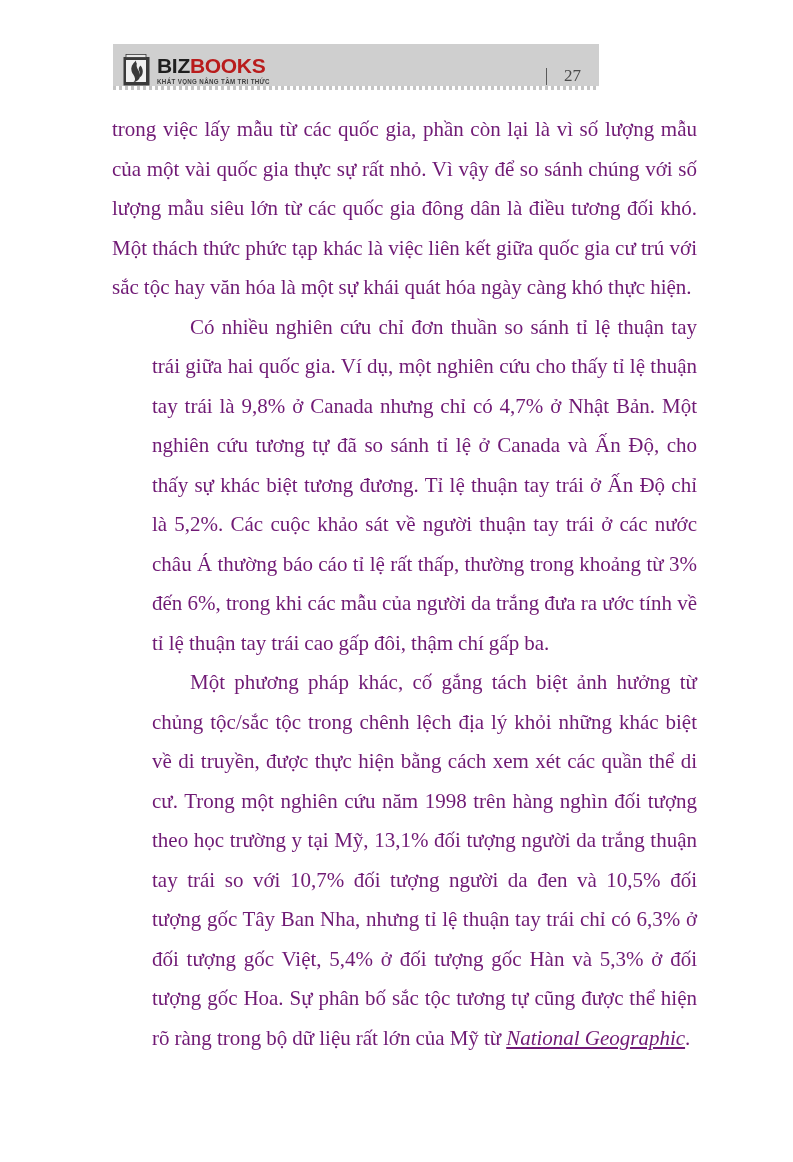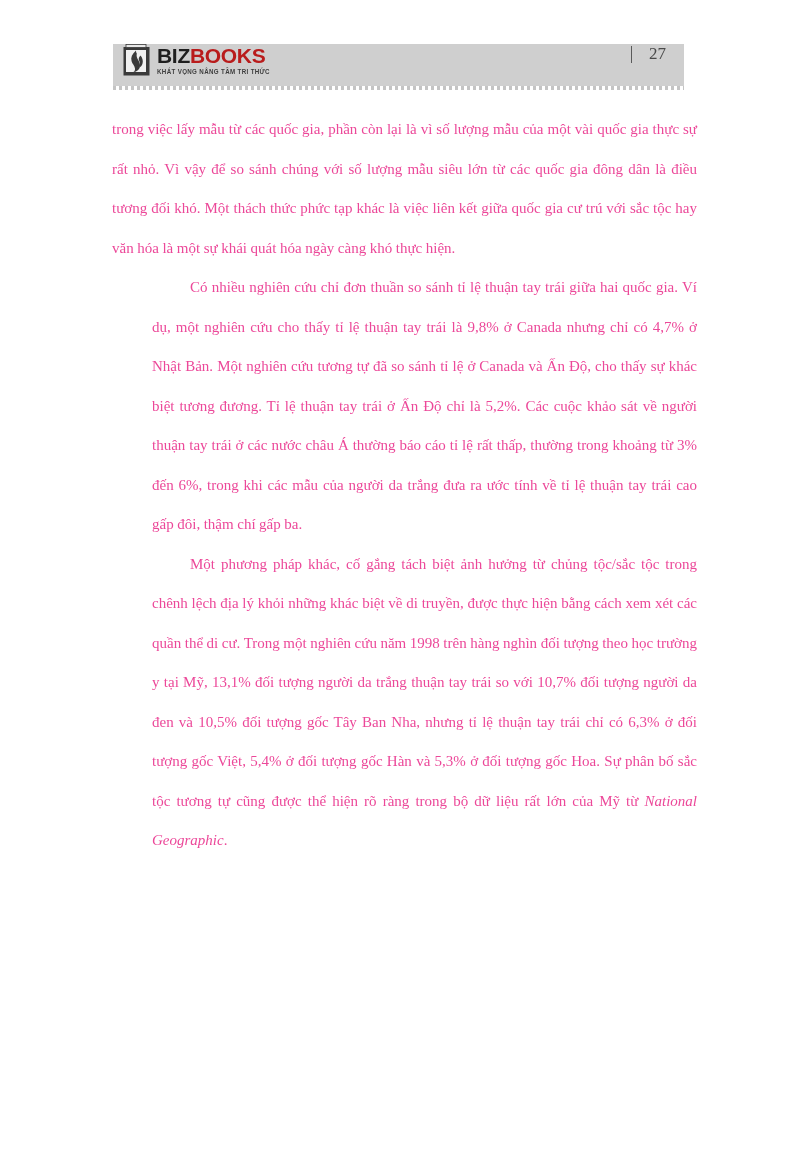--- a/index.html
+++ b/index.html
@@ -13,25 +13,25 @@
     position: relative;
     font-family: "Liberation Serif", "DejaVu Serif", serif;
     overflow: hidden;
   }
 
   
   .header-band {
     position: absolute;
     left: 113px;
     top: 44px;
-    width: 571px;
+    width: 486px;
     height: 42px;
     background: #cfcfcf;
     display: flex;
-    align-items: flex-start;
+    align-items: flex-end;
     justify-content: space-between;
     box-sizing: border-box;
     padding: 0 12px 0 6px;
   }
   .header-band::after {
     content: "";
     position: absolute;
     left: 0;
     right: 0;
     bottom: -4px;
@@ -110,33 +110,33 @@
 
   
   .content {
     position: absolute;
     left: 112px;
     top: 110px;
     width: 585px;
   }
   .para {
     margin: 0;
-    font-size: 15px;
+    font-size: 21px;
     line-height: 39.5px;
-    color: #ec4899;
+    color: #701a75;
     text-align: justify;
     text-align-last: left;
     hyphens: none;
     word-spacing: -0.2px;
   }
   .para.indent {
     text-indent: 38px;
   }
   .para + .para { margin-top: 0; margin-left: 40px; }
-  .italic { font-style: italic; }
+  .italic { font-style: italic; text-decoration: underline; }
 </style>
 </head>
 <body>
 
 <div class="header-band">
 
   <div class="brand">
     <span class="brand-emblem">
       <svg width="27" height="32" viewBox="0 0 27 32" xmlns="http://www.w3.org/2000/svg">
         <rect x="0.5" y="3" width="26" height="28.5" fill="#3a3a3a"></rect>

